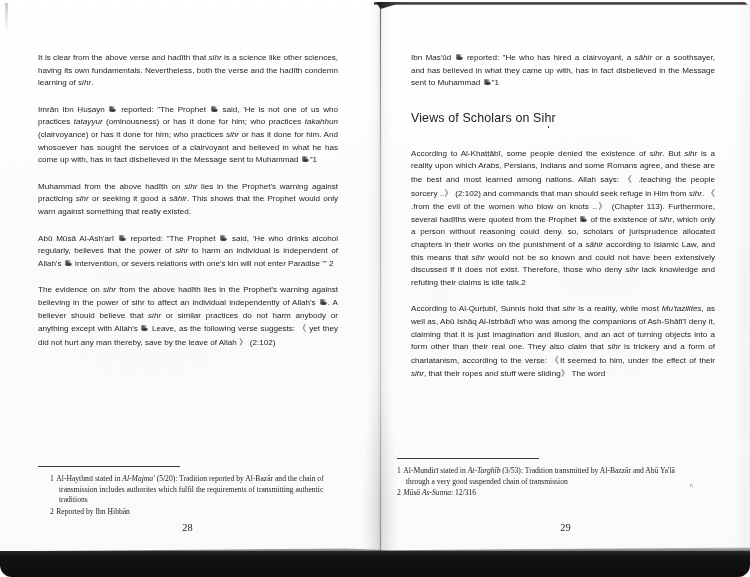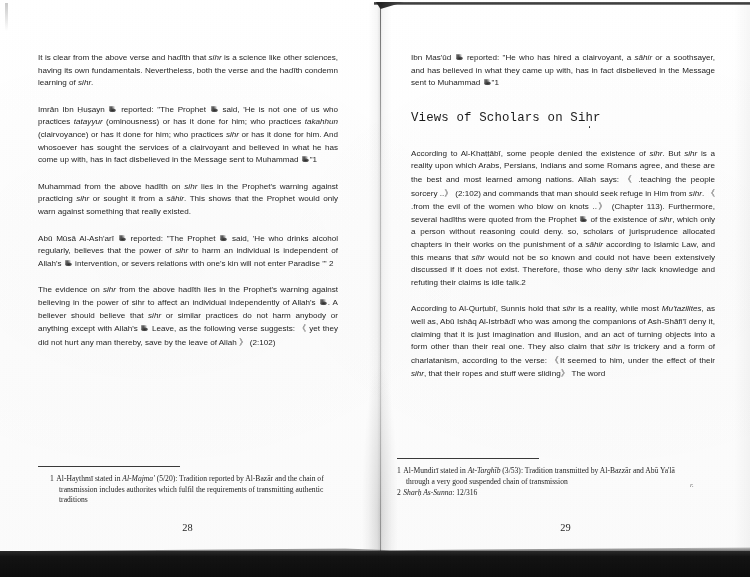--- a/index.html
+++ b/index.html
@@ -14,20 +14,21 @@
     font-family: "Liberation Sans", sans-serif;
     position: relative;
   }
 
   
   #scan {
     position: absolute;
     inset: 0;
     background: #f0abfc;
     overflow: hidden;
+    border-radius: 12px;
   }
 
   
   .paper-tone {
     position: absolute;
     inset: 0;
     background:
       radial-gradient(ellipse 70% 60% at 20% 45%, rgba(0,0,0,0.012) 0%, rgba(0,0,0,0) 70%),
       radial-gradient(ellipse 70% 60% at 80% 45%, rgba(0,0,0,0.012) 0%, rgba(0,0,0,0) 70%),
       linear-gradient(180deg, rgba(255,255,255,1) 0%, rgba(252,252,252,1) 60%, rgba(250,250,250,1) 100%);
@@ -162,21 +163,20 @@
   .qb { font-family: "DejaVu Sans", sans-serif; font-size: 8.6px; }
 
   
   .heading {
     font-size: 12.4px;
     line-height: 16px;
     color: #1a1a1a;
     margin: 20px 0 22px 0;
     font-weight: 400;
     letter-spacing: 0.15px;
-    font-family: Liberation Mono, monospace;
   }
   .dot-under {
     position: relative;
     display: inline-block;
   }
   .dot-under::after {
     content: "";
     position: absolute;
     left: 45%;
     bottom: -2px;
@@ -263,30 +263,33 @@
   <div class="paper-tone"></div>
 
   <div class="left-speck"></div>
   <div class="top-edge"></div>
   <div class="top-edge-wedge"></div>
 
   <div class="page page-left">
     <div class="text-col col-left">
       <p class="para"><span>It is clear from the above verse and had</span><span>ī</span><span>th that </span><span class="it">sihr</span><span> is a science like other sciences, having its own fundamentals.  Nevertheless, both the verse and the had</span><span>ī</span><span>th condemn learning of </span><span class="it">sihr</span><span>.</span></p>
       <p class="para"><span>Imrān Ibn Ḥuṣayn </span><span class="honorific"></span><span> reported: "The Prophet </span><span class="honorific"></span><span> said, 'He is not one of us who practices </span><span class="it">tatayyur</span><span> (ominousness) or has it done for him; who practices </span><span class="it">takahhun</span><span> (clairvoyance) or has it done for him; who practices </span><span class="it">sihr</span><span> or has it done for him.  And whosoever has sought the services of a clairvoyant and believed in what he has come up with, has in fact disbelieved in the Message sent to Muhammad </span><span class="honorific"></span><span>"1</span></p>
-      <p class="para"><span>Muhammad from the above had</span><span>ī</span><span>th on </span><span class="it">sihr</span><span> lies in the Prophet's warning against practicing </span><span class="it">sihr</span><span> or sought it from a </span><span class="it">sāhir</span><span>.  This shows that the Prophet would only warn against something that really existed.</span></p>
+      <p class="para"><span>Muhammad from the above had</span><span>ī</span><span>th on </span><span class="it">sihr</span><span> lies in the Prophet's warning against practicing </span><span class="it">sihr</span><span> or seeking it good a </span><span class="it">sāhir</span><span>.  This shows that the Prophet would only warn against something that really existed.</span></p>
       <p class="para"><span>Abū Mūsā Al-Ash'arī </span><span class="honorific"></span><span> reported: "The Prophet </span><span class="honorific"></span><span> said, 'He who drinks alcohol regularly, believes that the power of </span><span class="it">sihr</span><span> to harm an individual is independent of Allah's </span><span class="honorific"></span><span> intervention, or severs relations with one's kin will not enter Paradise '" 2</span></p>
       <p class="para"><span>The evidence on </span><span class="it">sihr</span><span> from the above had</span><span>ī</span><span>th lies in the Prophet's warning against believing in the power of sihr to affect an individual independently of Allah's </span><span class="honorific"></span><span>.  A believer should believe that </span><span class="it">sihr</span><span> or similar practices do not harm anybody or anything except with Allah's </span><span class="honorific"></span><span> Leave, as the following verse suggests: </span><span class="qb">《</span><span>  yet they did not hurt any man thereby, save by the leave of Allah </span><span class="qb">》</span><span> (2:102)</span></p>
     </div>
 
     <div class="fn-rule fn-rule-left"></div>
 
     <div class="footnotes fn-left">
       <p class="fn-item">
         <span class="fn-num">1</span><span><span>Al-Haythm</span><span>ī</span><span> stated in </span><span class="it">Al-Majma'</span><span> (5/20): Tradition reported by Al-Bazār and the chain of transmission includes authorites which fulfil the requirements of transmitting authentic traditions</span></span>
+      </p>
+      <p class="fn-item">
+        <span class="fn-num">2</span><span><span>Reported by Ibn Ḥibbān</span></span>
       </p>
     </div>
 
     <div class="page-num pn-left">28</div>
   </div>
 
   <div class="page page-right">
     <div class="text-col col-right">
       <p class="para"><span>Ibn Mas'ūd </span><span class="honorific"></span><span> reported: "He who has hired a clairvoyant, a </span><span class="it">sāhir</span><span> or a soothsayer, and has believed in what they came up with, has in fact disbelieved in the Message sent to Muhammad </span><span class="honorific"></span><span>"1</span></p>
 
@@ -299,21 +302,21 @@
     <div class="right-edge-fade"></div>
   </div>
 
   <div class="fn-rule fn-rule-right"></div>
 
   <div class="footnotes fn-right">
     <p class="fn-item">
       <span class="fn-num">1</span><span><span>Al-Mundir</span><span>ī</span><span> stated in </span><span class="it">At-Targhīb</span><span> (3/53): Tradition transmitted by Al-Bazzār and Abū Ya'lā through a very good suspended chain of transmission</span></span>
     </p>
     <p class="fn-item">
-      <span class="fn-num">2</span><span><span class="it">Sharḥ As-Sunna</span><span>: 12/316</span></span>
+      <span class="fn-num">2</span><span><span class="it">Mūsā As-Sunna</span><span>: 12/316</span></span>
     </p>
   </div>
 
   <div class="stray-mark">r.</div>
 
   <div class="page-num pn-right">29</div>
 
   <div class="gutter"></div>
   <div class="gutter-shadow-wide"></div>
   <div class="gutter-line"></div>

